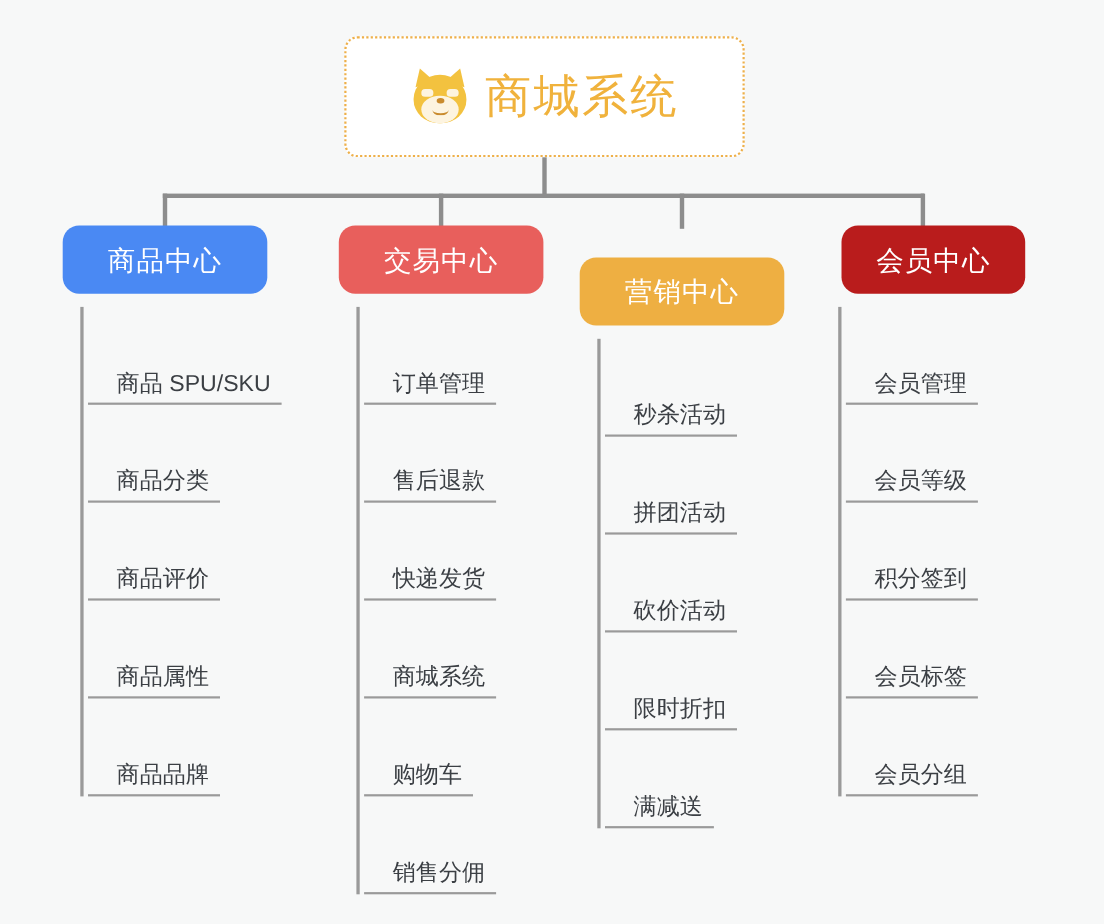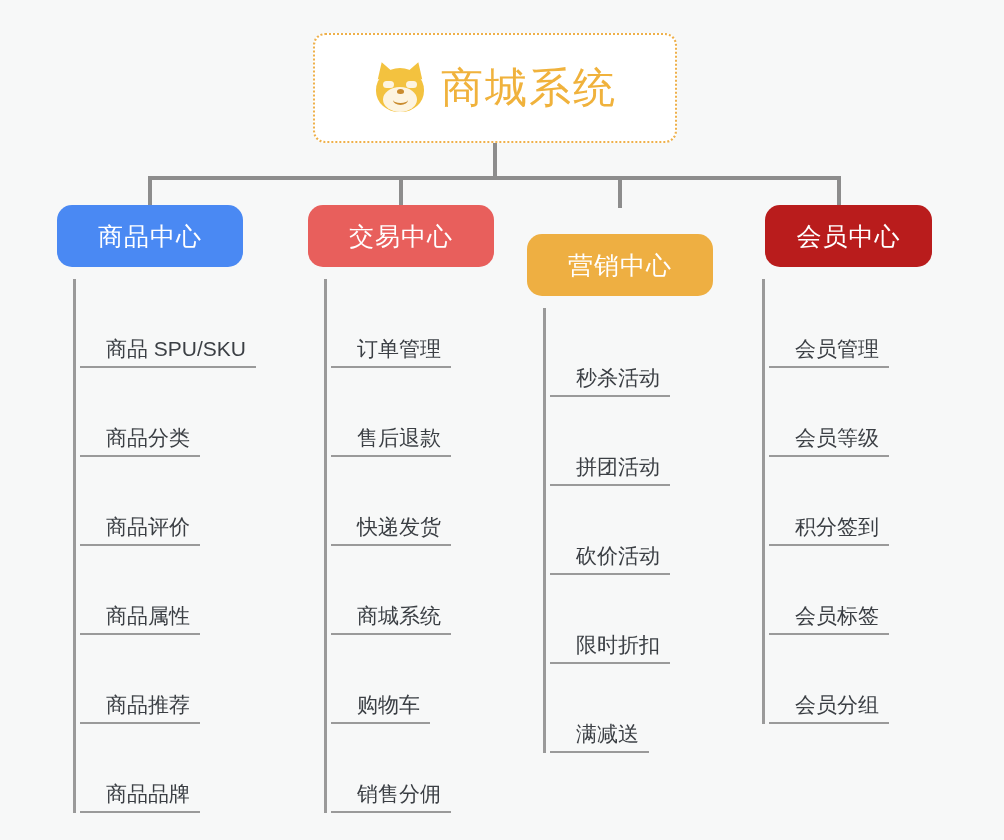--- a/index.html
+++ b/index.html
@@ -195,23 +195,20 @@
           <div class="leaf">
             <span class="leaf-label">商品分类</span>
           </div>
           <div class="leaf">
             <span class="leaf-label">商品评价</span>
           </div>
           <div class="leaf">
             <span class="leaf-label">商品属性</span>
           </div>
           <div class="leaf">
-            <span class="leaf-label">商品推荐</span>
-          </div>
-          <div class="leaf">
             <span class="leaf-label">商品品牌</span>
           </div>
         </div>
       </div>
       <div class="column" style="left: 308px; width: 186px;">
         <div class="cat-header" style="background: rgb(232, 95, 92);">交易中心</div>
         <div class="leaf-list">
           <div class="leaf">
             <span class="leaf-label">订单管理</span>
           </div>

